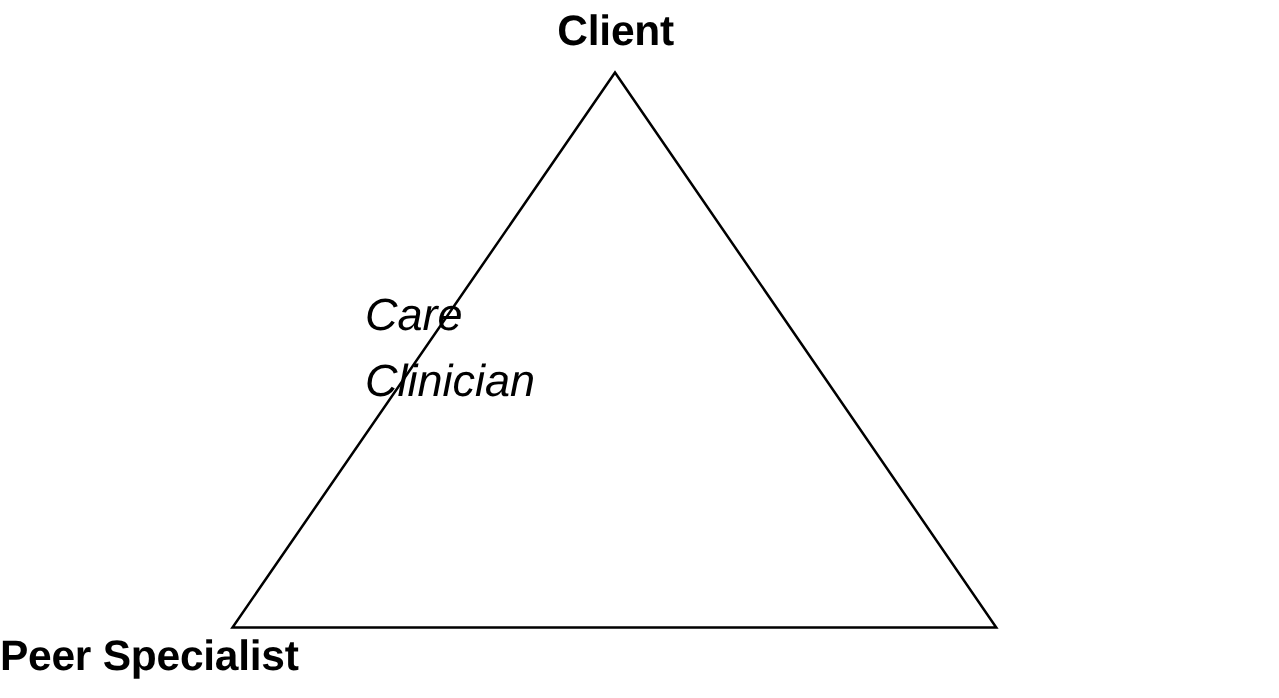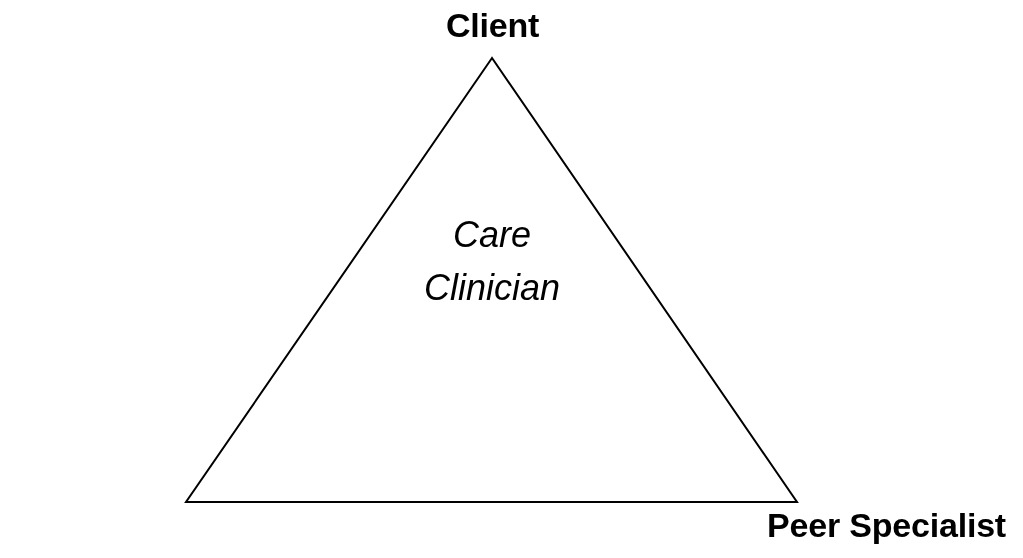--- a/index.html
+++ b/index.html
@@ -52,30 +52,30 @@
 
   #label-clinician {
     left: 34px;
     top: 508px;
   }
 
   #label-peer-specialist {
     left: 0;
     top: 508px;
     width: 1006px;
-    text-align: right;
+    text-align: left;
   }
 
   
   #center-caption {
     position: absolute;
     left: 292px;
-    top: 208px;
+    top: 225px;
     width: 400px;
-    text-align: center;
+    text-align: left;
     font-family: "Liberation Sans", sans-serif;
     font-style: italic;
     font-weight: 400;
     font-size: 36px;
     line-height: 53px;
     color: #000000;
   }
   #center-caption .caption-line {
     display: block;
     white-space: nowrap;

